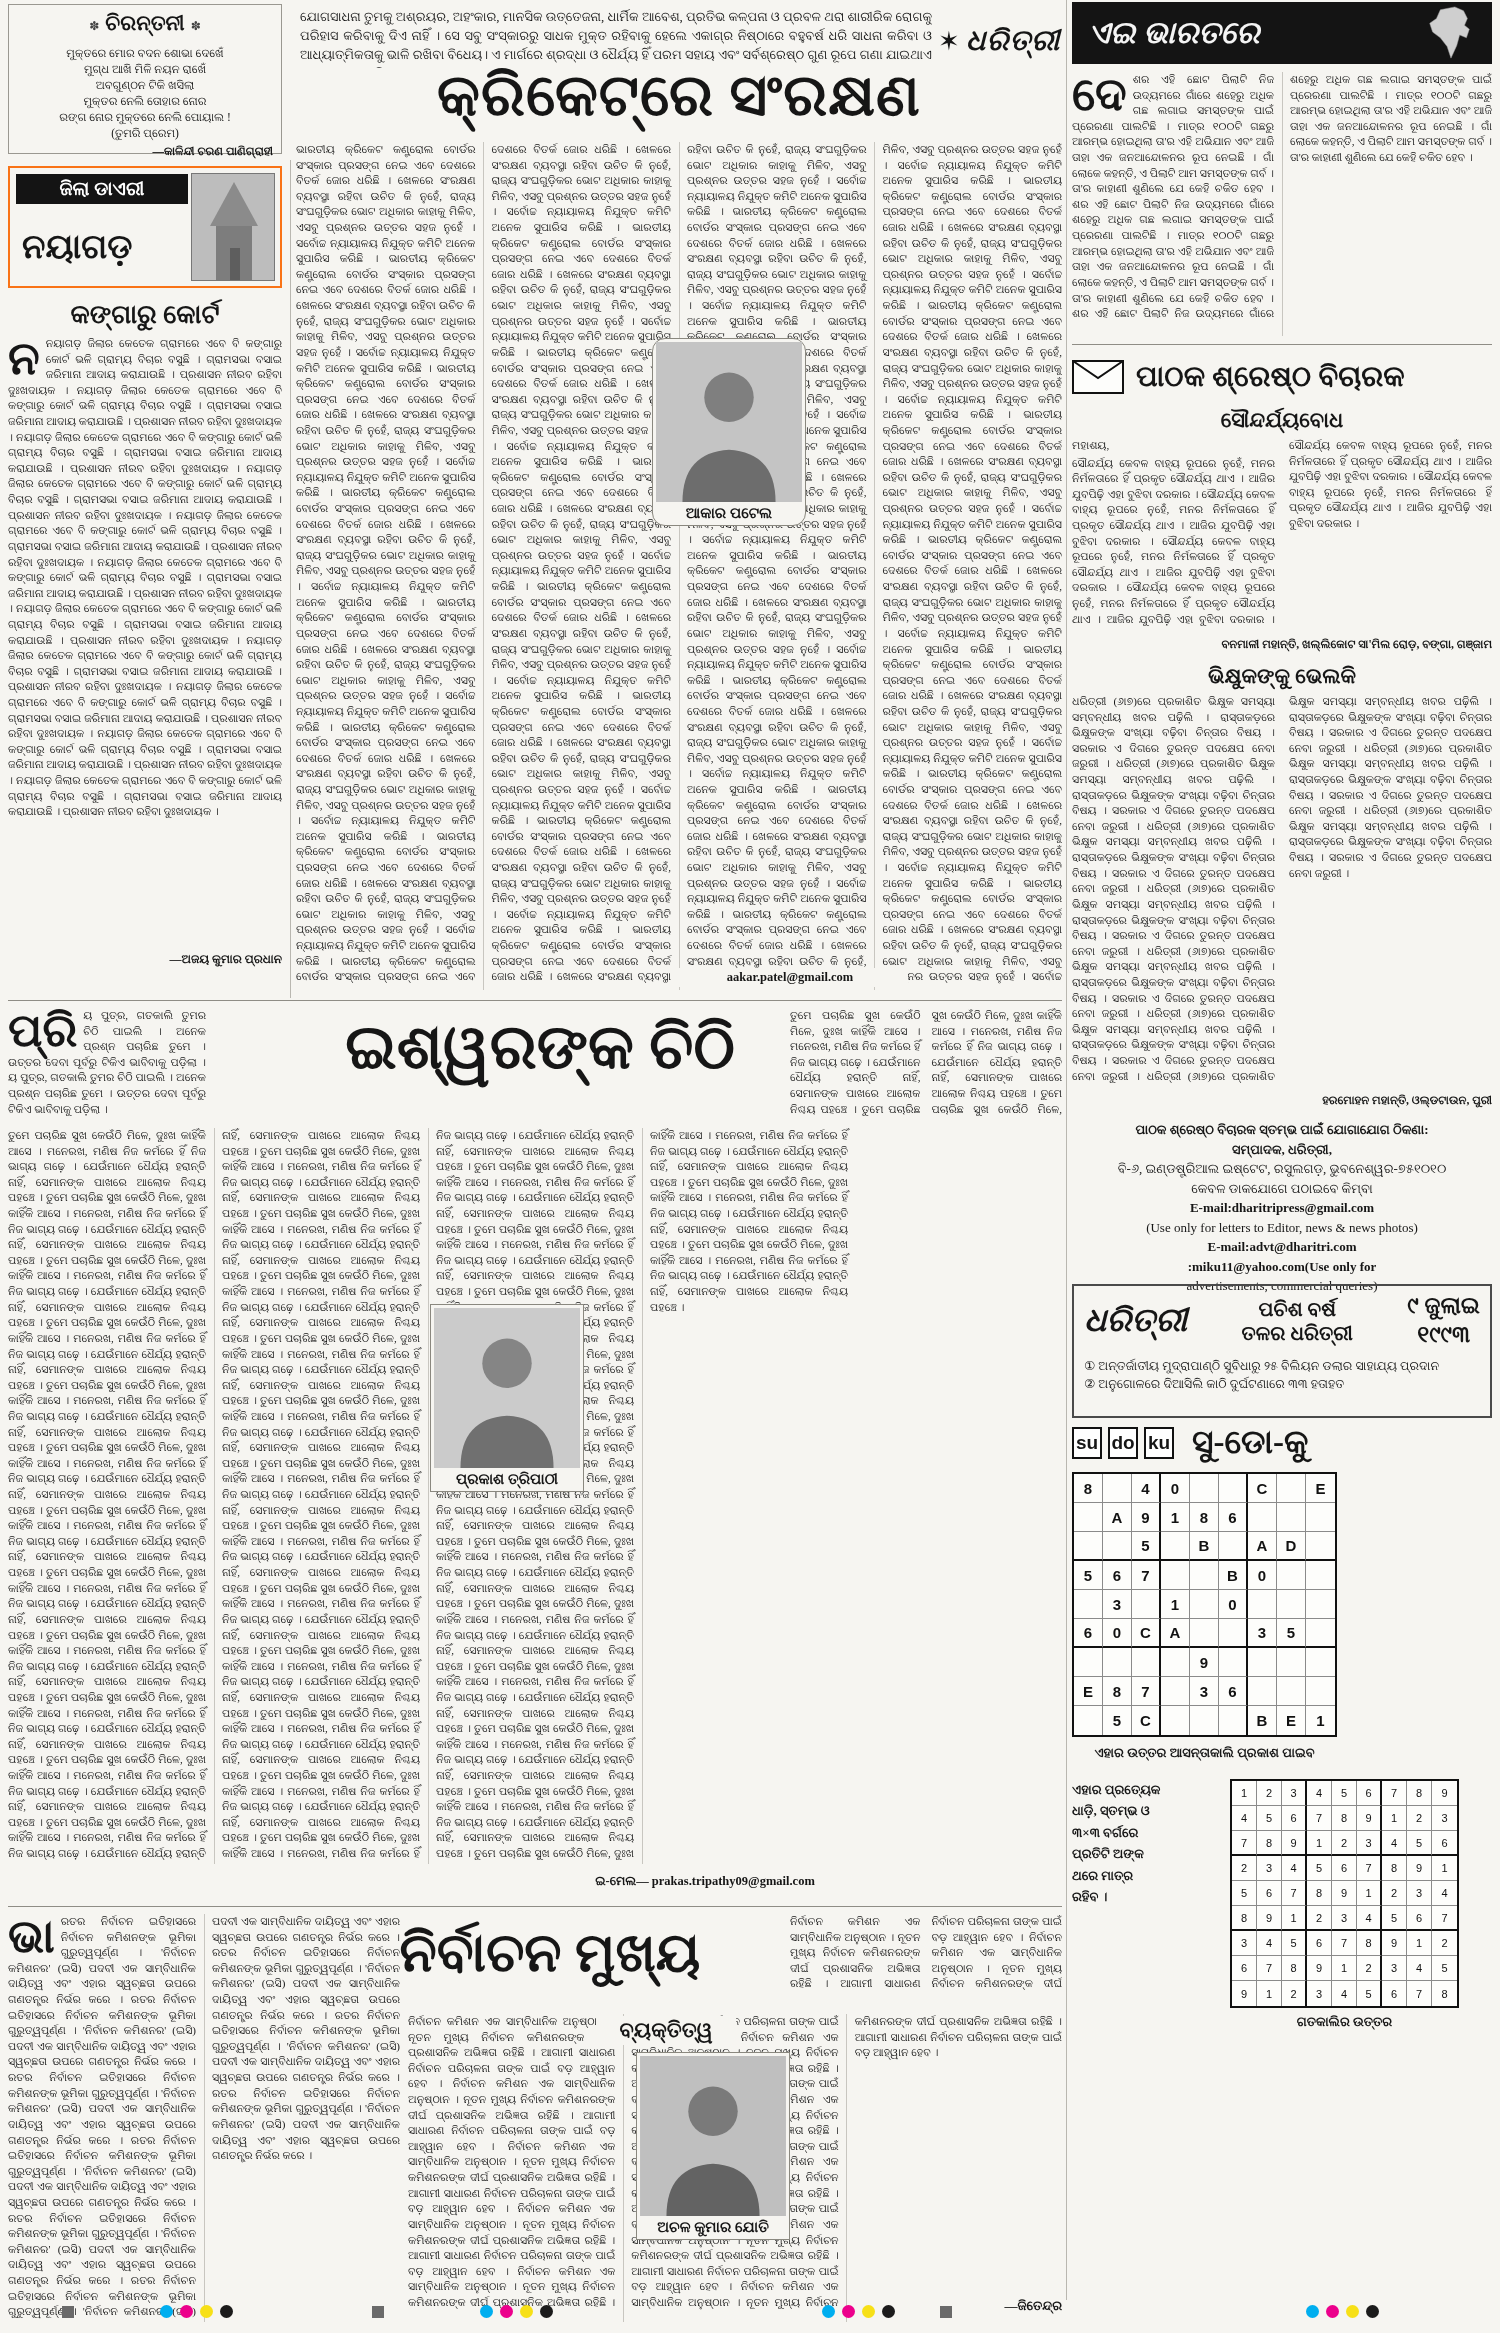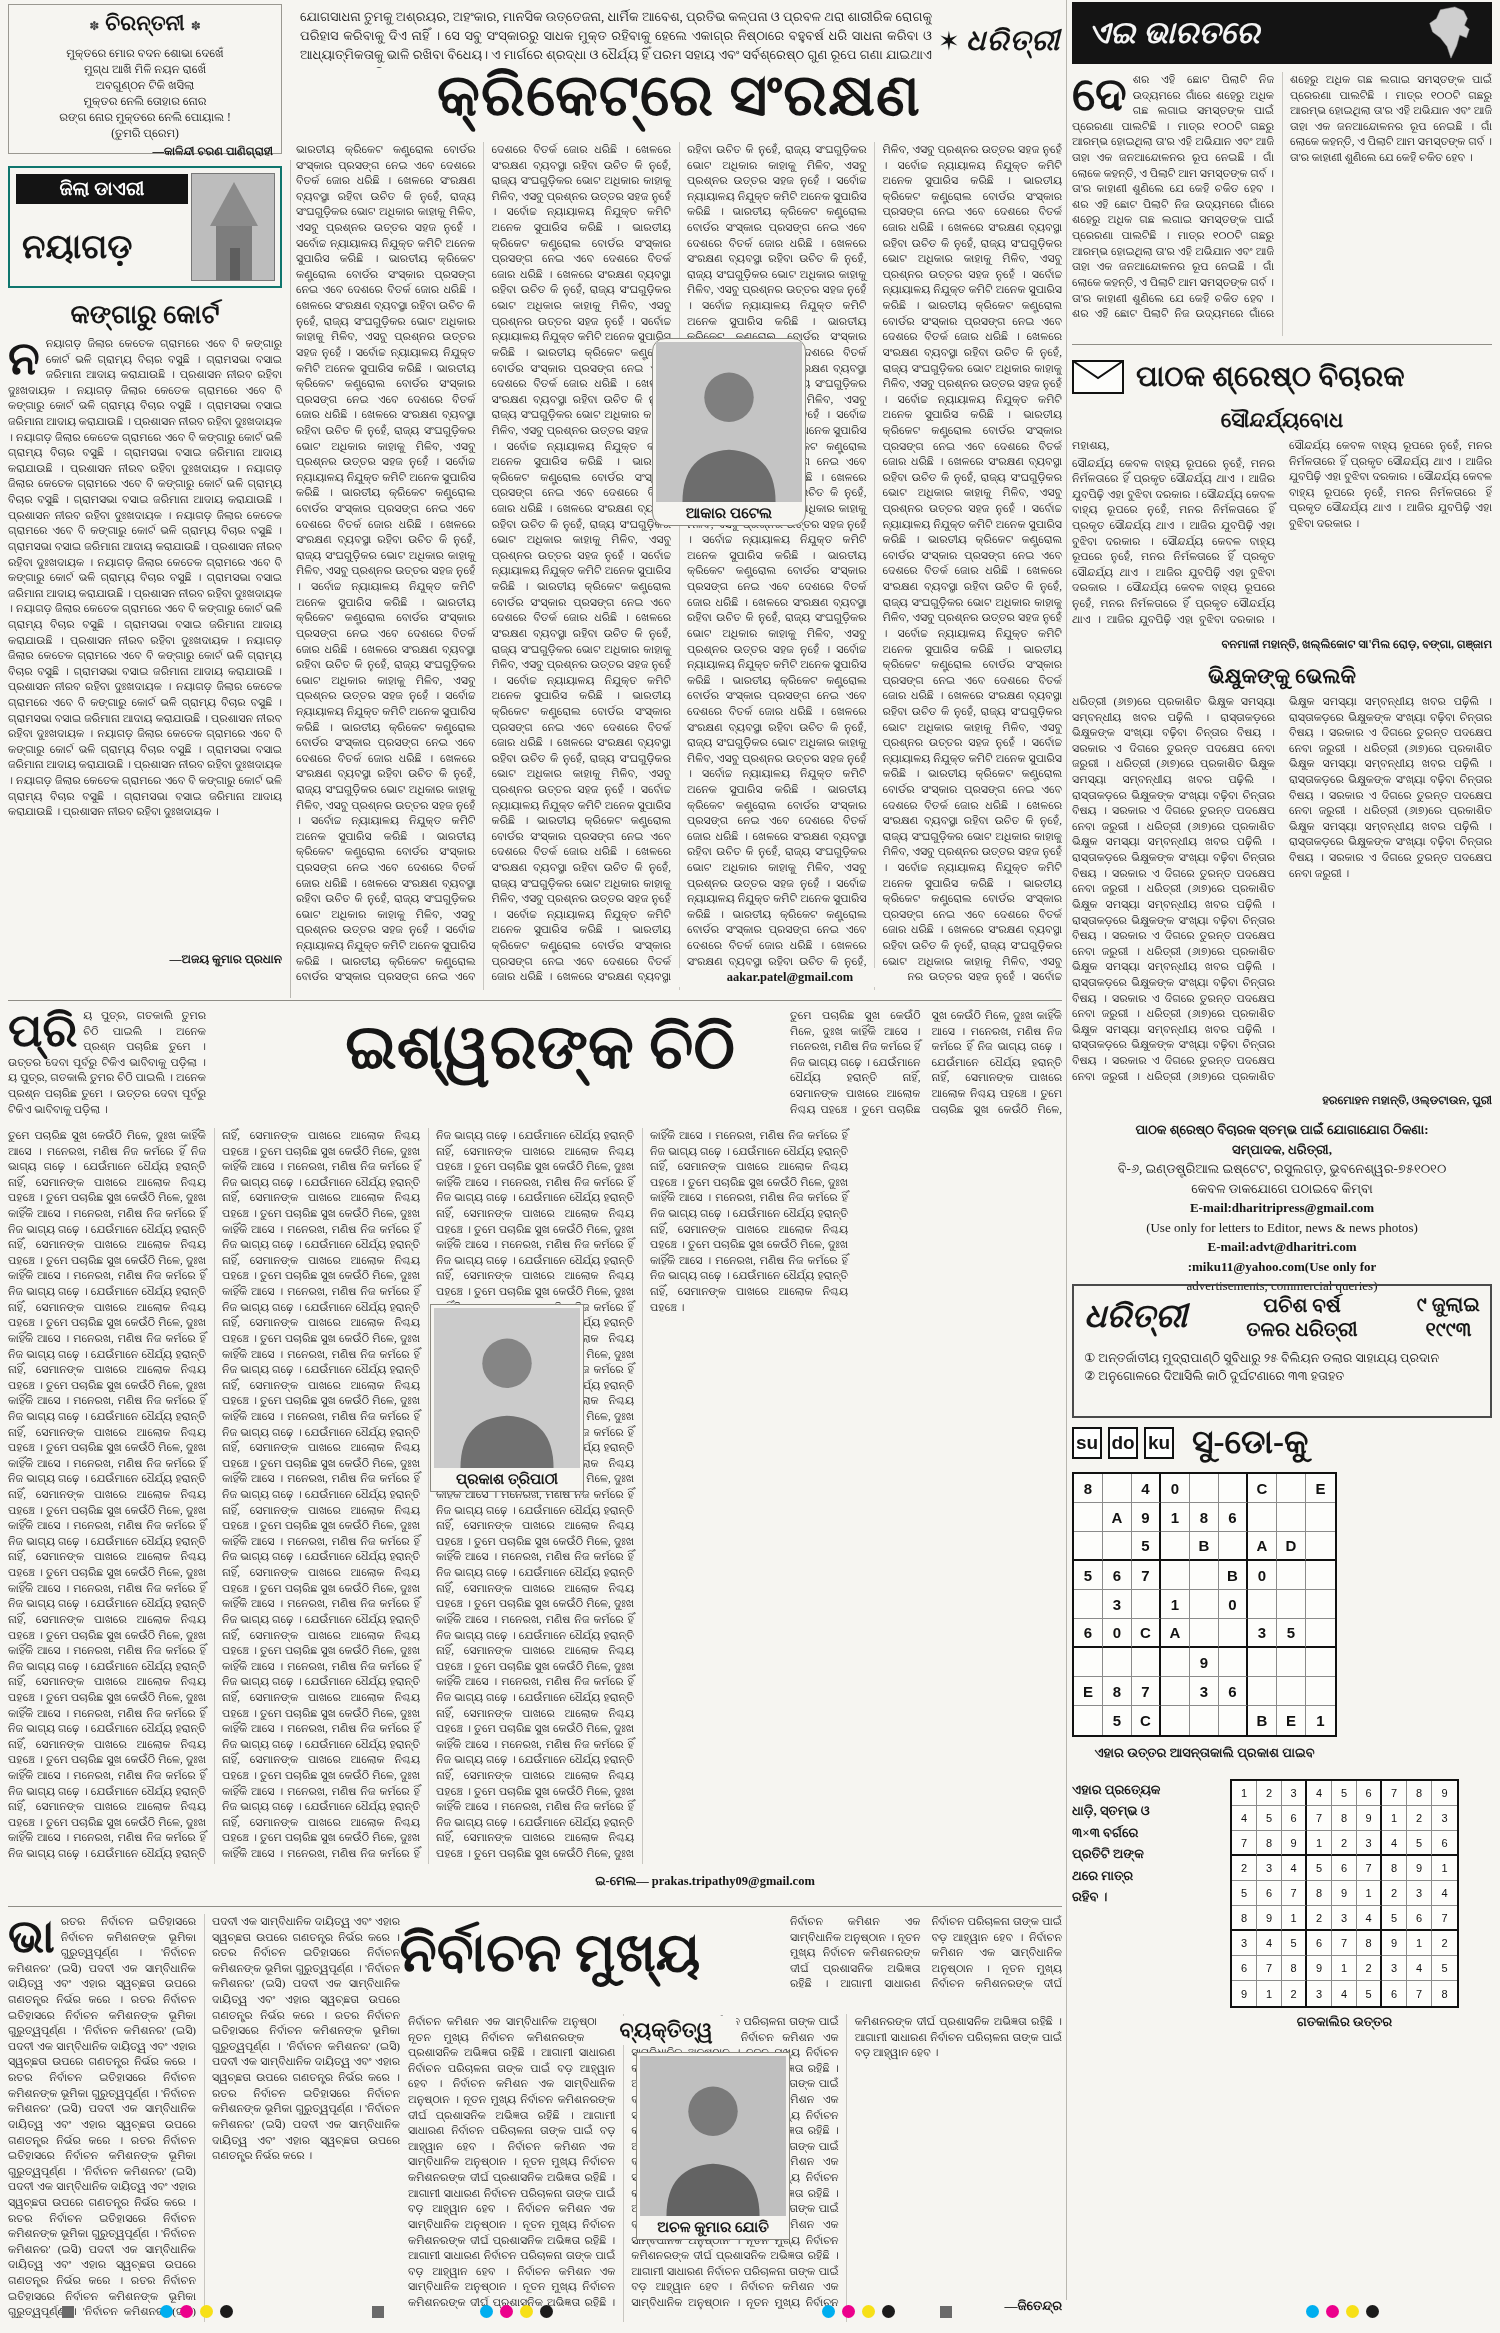--- a/index.html
+++ b/index.html
@@ -49,21 +49,21 @@
   
   .contact-box { position:absolute; left:1072px; top:1120px; width:420px; height:156px; text-align:center; font-size:13px; line-height:1.5; }
   .contact-line:nth-child(1), .contact-line:nth-child(2),
   .contact-line:nth-child(5), .contact-line:nth-child(7), .contact-line:nth-child(8) { font-weight:bold; }
 
   
   .anniv { position:absolute; left:1072px; top:1284px; width:420px; height:134px; border:2px solid #4a4a4a; padding:6px 10px; }
   .anniv-top { display:flex; align-items:center; justify-content:space-between; }
   .anniv-logo { font-size:33px; font-weight:bold; font-style:italic; }
   .anniv-mid, .anniv-date { text-align:center; font-weight:bold; }
-  .anniv-mid { font-size:20px; line-height:1.2; } .anniv-date { font-size:20px; line-height:1.25; }
+  .anniv-mid { font-size:20px; line-height:1.2; } .anniv-date { font-size:23px; line-height:1.25; }
   .anniv-bullets { margin-top:7px; font-size:12.5px; line-height:1.45; }
   .anniv-bullets .bullet-line:nth-child(1)::before { content:"① "; }
   .anniv-bullets .bullet-line:nth-child(2)::before { content:"② "; }
 
   
   .sudoku { position:absolute; left:1072px; top:1424px; width:420px; }
   .sud-header { display:flex; align-items:center; }
   .sud-box { width:30px; height:32px; border:2px solid #111; background:#fff; display:flex; align-items:center; justify-content:center;
              font-family:"Liberation Sans", sans-serif; font-weight:bold; font-size:19px; margin-right:6px; }
   .sud-title { font-size:33px; font-weight:bold; margin-left:12px; }
@@ -75,21 +75,21 @@
   .br { border-right-width:2px; border-right-color:#111; }
   .bb { border-bottom-width:2px; border-bottom-color:#111; }
   .sud-note { margin-top:8px; width:265px; text-align:center; font-weight:bold; font-size:13px; }
   .sud-lower { display:flex; margin-top:18px; gap:18px; }
   .sud-instr { width:140px; font-size:13px; line-height:1.65; font-weight:bold; }
   .sgrid.small { grid-template-columns:repeat(9,25px); grid-auto-rows:25px; margin-top:0; }
   .sgrid.small .cell { font-size:11px; font-weight:normal; }
   .sol-caption { text-align:center; font-weight:bold; font-size:13px; margin-top:6px; }
 
   
-  .district { position:absolute; left:8px; top:166px; width:274px; height:122px; border:2px solid #0f766e; }
+  .district { position:absolute; left:8px; top:166px; width:274px; height:122px; border:2px solid #f97316; }
   .district-bar { position:absolute; left:6px; top:6px; width:172px; height:30px; background:#141414; color:#fff; display:flex; align-items:center; justify-content:center; font-size:19px; font-weight:bold; }
   .district-place { position:absolute; left:12px; top:60px; font-size:34px; font-weight:bold; }
   .district-photo { position:absolute; right:5px; top:5px; width:84px; height:108px; overflow:hidden; border:1px solid #777; }
 
   .kg-title { position:absolute; left:8px; top:300px; width:274px; text-align:center; font-size:26px; font-weight:bold; }
   .kg-body { position:absolute; left:8px; top:336px; width:274px; height:610px; }
   .kg-byline { position:absolute; left:8px; top:952px; width:274px; text-align:right; font-weight:bold; font-size:12px; }
 
   
   .cricket-headline { position:absolute; left:296px; top:62px; width:766px; text-align:center; font-size:58px; font-weight:bold; letter-spacing:1px; }

